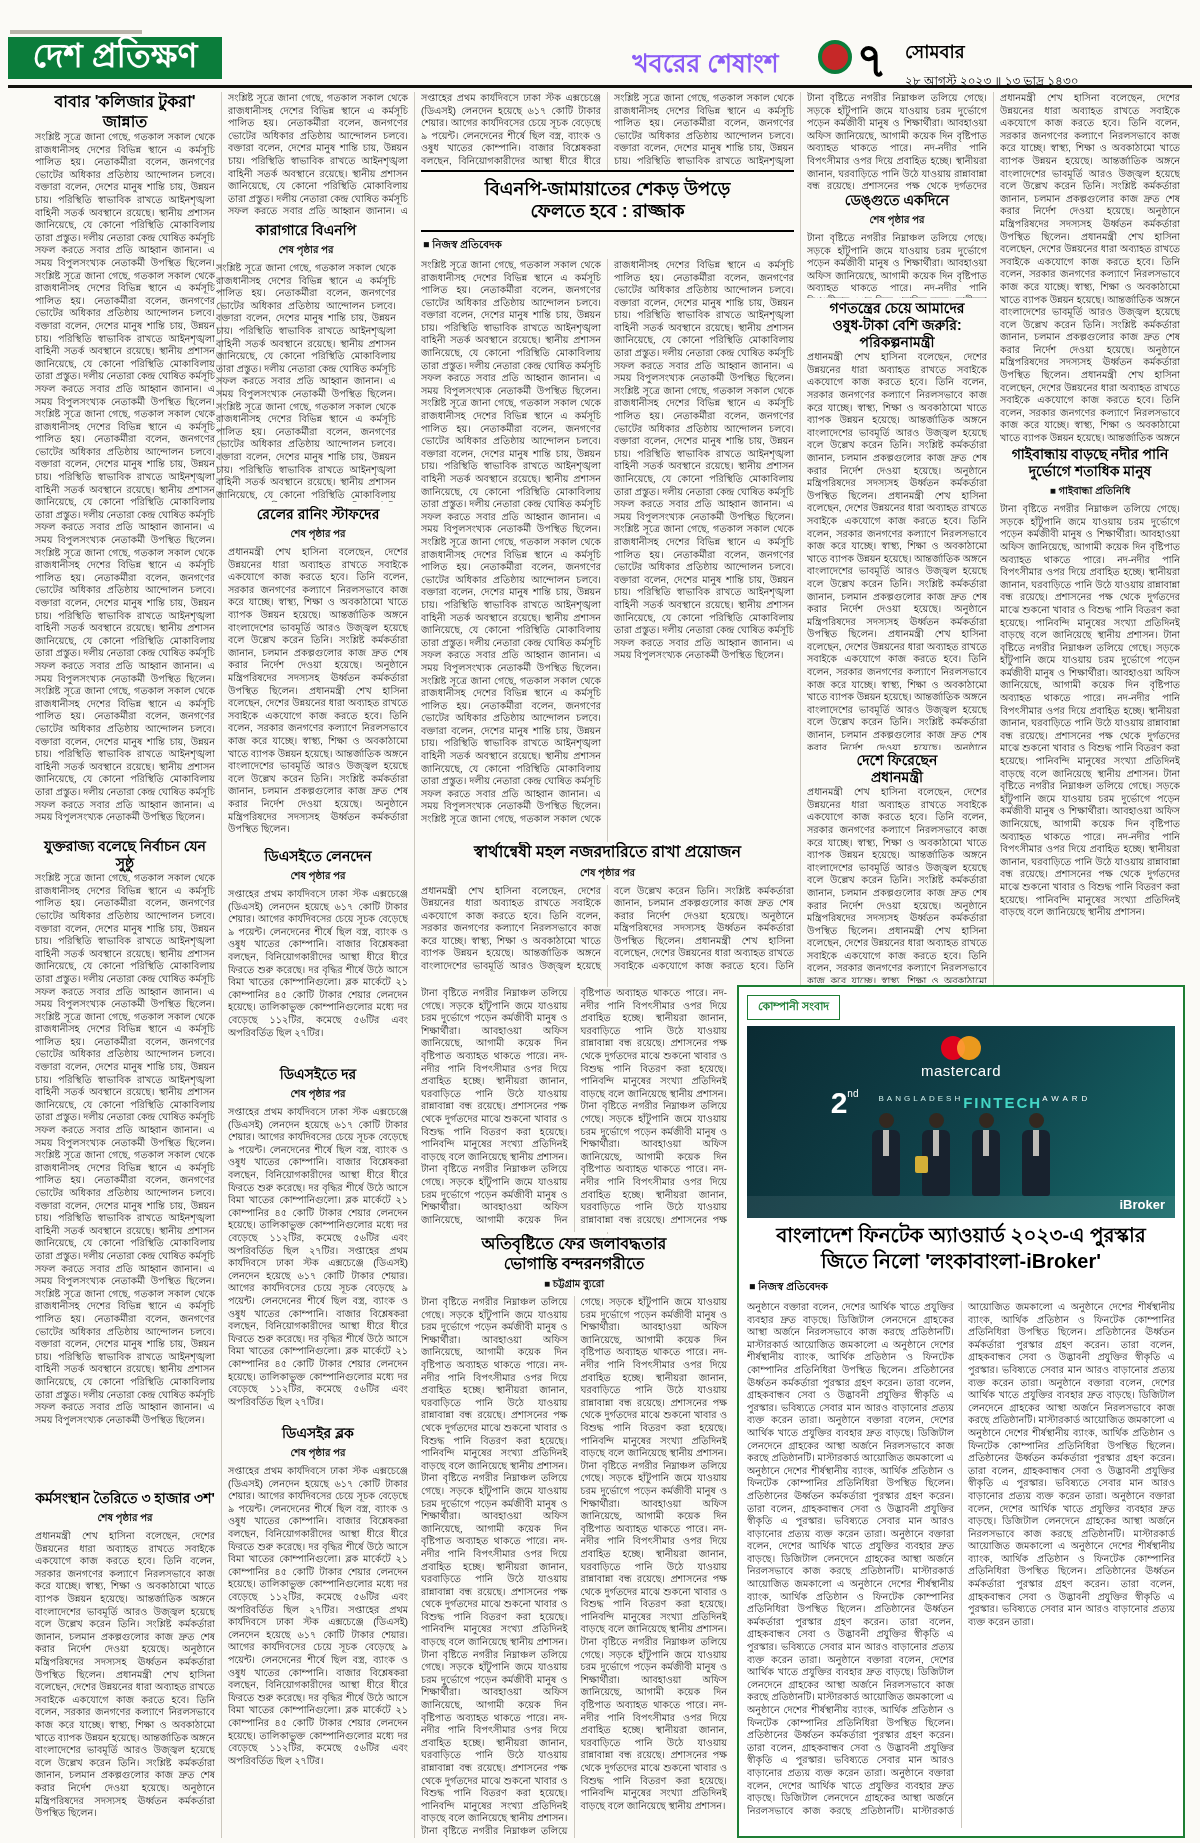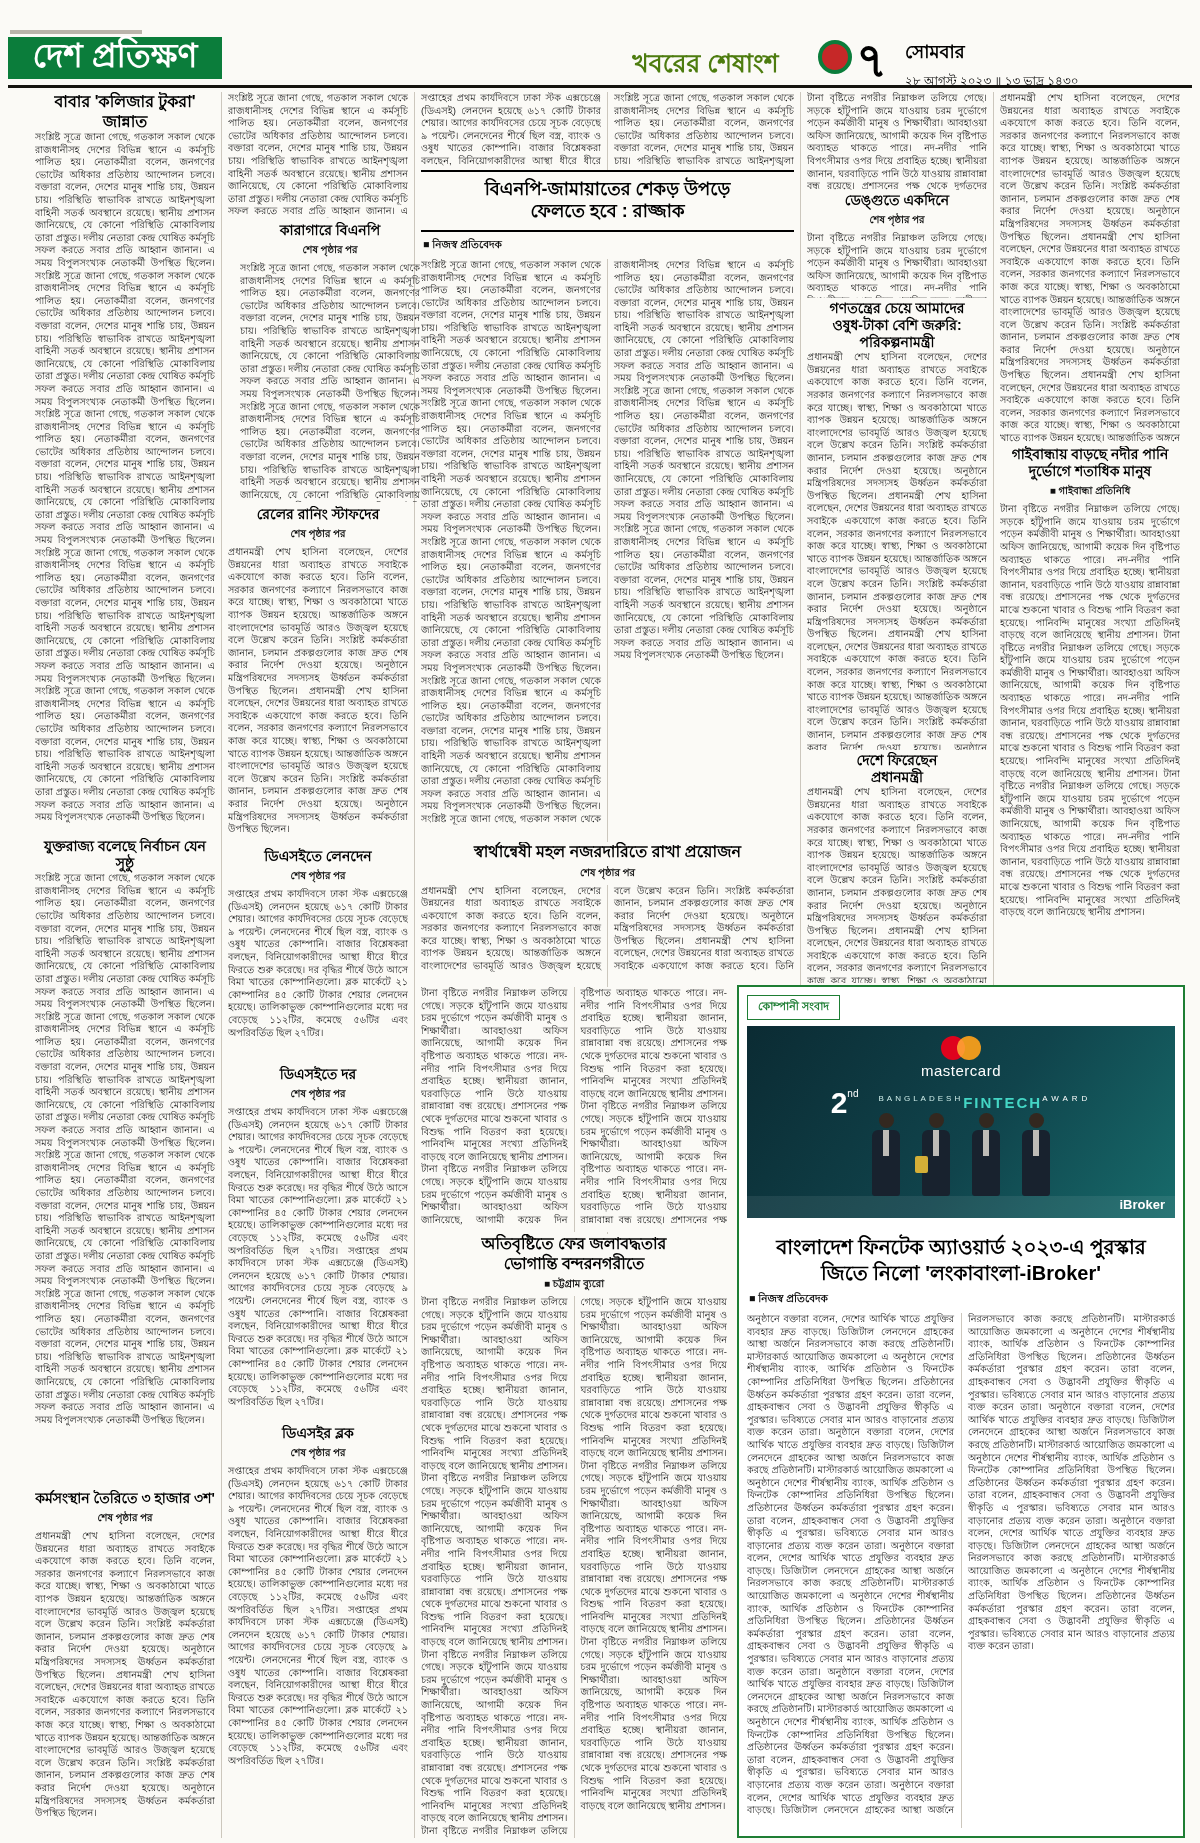--- a/index.html
+++ b/index.html
@@ -14,21 +14,21 @@
   .by-l{font-size:10.5px;font-weight:bold;text-align:left;margin:5px 2px;color:#111}
   .body-txt{font-size:9.6px;line-height:12.6px;text-align:justify;flex:1;overflow:hidden;color:#1d1d1d;column-fill:auto}
   .cols2{column-count:2;column-gap:13px;column-rule:1px solid #ccc7bd}
   .bgp{background:#fbfaf6}
   .vrule{position:absolute;width:1px;background:#ccc7bd;top:92px;height:1746px}
 
   
   .tagbar{position:absolute;left:10px;top:30px;width:132px;height:4px;background:#b9b4aa}
   .masthead{position:absolute;left:8px;top:37px;width:214px;height:42px;background:#0b7d3b;color:#fff;
             display:flex;align-items:center;justify-content:center;font-size:33px;font-weight:bold}
-  .section-title{position:absolute;left:598px;top:44px;width:215px;font-size:25px;font-weight:bold;text-align:center;color:#4d7c0f}
+  .section-title{position:absolute;left:598px;top:44px;width:215px;font-size:25px;font-weight:bold;text-align:center;color:#8b5cf6}
   .paper-logo{position:absolute;left:818px;top:40px;width:34px;height:34px;border-radius:50%;background:#c62828;border:4px solid #0b7d3b}
   .pagenum{position:absolute;left:856px;top:24px;font-size:48px;font-weight:bold;color:#000}
   .datebox{position:absolute;left:905px;top:38px;width:280px;color:#000}
   .datebox .day{font-size:18px;font-weight:bold}
   .datebox .date{font-size:12px;margin-top:3px}
   .head-rule{position:absolute;left:8px;top:85px;width:1184px;height:3px;background:#15140f}
 
   
   .boxhead{border-top:2.5px solid #000;border-bottom:2.5px solid #000;padding:7px 4px}
 
@@ -50,21 +50,21 @@
   .aw-f{font-size:15px;font-weight:bold;color:#44d6c5;letter-spacing:2px}
   .aw-a{font-size:8px;letter-spacing:4px;color:#fff}
   .people{position:absolute;left:0;right:0;bottom:22px;display:flex;justify-content:center;gap:16px}
   .person{width:34px}
   .person .head{width:15px;height:15px;border-radius:50%;background:#33281f;margin:0 auto}
   .person .torso{width:28px;height:66px;background:#18222e;border-radius:6px 6px 3px 3px;margin:2px auto 0;position:relative}
   .person .torso::after{content:"";position:absolute;left:11px;top:0;width:6px;height:26px;background:#e8e4da;opacity:.8}
   .person .plaque{position:absolute;width:13px;height:17px;background:#d4af37;left:-7px;top:26px;border-radius:2px}
   .floor{position:absolute;left:0;right:0;bottom:0;height:22px;background:rgba(255,255,255,.08)}
   .ibroker{position:absolute;right:10px;bottom:6px;color:#fff;font-size:13px;font-weight:bold}
-  .box-hl{font-size:20px;font-weight:bold;text-align:center;line-height:1.3;margin-top:16px;color:#000}
+  .box-hl{font-size:20px;font-weight:bold;text-align:center;line-height:1.3;margin-top:4px;color:#000}
 </style>
 </head>
 <body>
 
 <div class="tagbar"></div>
 <div class="masthead">দেশ প্রতিক্ষণ</div>
 <div class="section-title">খবরের শেষাংশ</div>
 <div class="paper-logo"></div>
 <div class="pagenum">৭</div>
 <div class="datebox">
@@ -92,21 +92,21 @@
 <div class="article" style="left:35px;top:1490px;width:180px;height:348px">
   <div class="hl hl-md">কর্মসংস্থান তৈরিতে ৩ হাজার ৩শ'</div>
   <div class="by-c">শেষ পৃষ্ঠার পর</div>
   <p class="body-txt">প্রধানমন্ত্রী শেখ হাসিনা বলেছেন, দেশের উন্নয়নের ধারা অব্যাহত রাখতে সবাইকে একযোগে কাজ করতে হবে। তিনি বলেন, সরকার জনগণের কল্যাণে নিরলসভাবে কাজ করে যাচ্ছে। স্বাস্থ্য, শিক্ষা ও অবকাঠামো খাতে ব্যাপক উন্নয়ন হয়েছে। আন্তর্জাতিক অঙ্গনে বাংলাদেশের ভাবমূর্তি আরও উজ্জ্বল হয়েছে বলে উল্লেখ করেন তিনি। সংশ্লিষ্ট কর্মকর্তারা জানান, চলমান প্রকল্পগুলোর কাজ দ্রুত শেষ করার নির্দেশ দেওয়া হয়েছে। অনুষ্ঠানে মন্ত্রিপরিষদের সদস্যসহ ঊর্ধ্বতন কর্মকর্তারা উপস্থিত ছিলেন। প্রধানমন্ত্রী শেখ হাসিনা বলেছেন, দেশের উন্নয়নের ধারা অব্যাহত রাখতে সবাইকে একযোগে কাজ করতে হবে। তিনি বলেন, সরকার জনগণের কল্যাণে নিরলসভাবে কাজ করে যাচ্ছে। স্বাস্থ্য, শিক্ষা ও অবকাঠামো খাতে ব্যাপক উন্নয়ন হয়েছে। আন্তর্জাতিক অঙ্গনে বাংলাদেশের ভাবমূর্তি আরও উজ্জ্বল হয়েছে বলে উল্লেখ করেন তিনি। সংশ্লিষ্ট কর্মকর্তারা জানান, চলমান প্রকল্পগুলোর কাজ দ্রুত শেষ করার নির্দেশ দেওয়া হয়েছে। অনুষ্ঠানে মন্ত্রিপরিষদের সদস্যসহ ঊর্ধ্বতন কর্মকর্তারা উপস্থিত ছিলেন।</p>
 </div>
 
 <div class="article" style="left:228px;top:92px;width:180px;height:126px">
   <p class="body-txt">সংশ্লিষ্ট সূত্রে জানা গেছে, গতকাল সকাল থেকে রাজধানীসহ দেশের বিভিন্ন স্থানে এ কর্মসূচি পালিত হয়। নেতাকর্মীরা বলেন, জনগণের ভোটের অধিকার প্রতিষ্ঠায় আন্দোলন চলবে। বক্তারা বলেন, দেশের মানুষ শান্তি চায়, উন্নয়ন চায়। পরিস্থিতি স্বাভাবিক রাখতে আইনশৃঙ্খলা বাহিনী সতর্ক অবস্থানে রয়েছে। স্থানীয় প্রশাসন জানিয়েছে, যে কোনো পরিস্থিতি মোকাবিলায় তারা প্রস্তুত। দলীয় নেতারা কেন্দ্র ঘোষিত কর্মসূচি সফল করতে সবার প্রতি আহ্বান জানান। এ সময় বিপুলসংখ্যক নেতাকর্মী উপস্থিত ছিলেন।</p>
 </div>
 
-<div class="article" style="left:240px;top:222px;width:180px;height:280px">
+<div class="article" style="left:216px;top:222px;width:180px;height:280px">
   <div class="hl hl-md">কারাগারে বিএনপি</div>
   <div class="by-c">শেষ পৃষ্ঠার পর</div>
   <p class="body-txt">সংশ্লিষ্ট সূত্রে জানা গেছে, গতকাল সকাল থেকে রাজধানীসহ দেশের বিভিন্ন স্থানে এ কর্মসূচি পালিত হয়। নেতাকর্মীরা বলেন, জনগণের ভোটের অধিকার প্রতিষ্ঠায় আন্দোলন চলবে। বক্তারা বলেন, দেশের মানুষ শান্তি চায়, উন্নয়ন চায়। পরিস্থিতি স্বাভাবিক রাখতে আইনশৃঙ্খলা বাহিনী সতর্ক অবস্থানে রয়েছে। স্থানীয় প্রশাসন জানিয়েছে, যে কোনো পরিস্থিতি মোকাবিলায় তারা প্রস্তুত। দলীয় নেতারা কেন্দ্র ঘোষিত কর্মসূচি সফল করতে সবার প্রতি আহ্বান জানান। এ সময় বিপুলসংখ্যক নেতাকর্মী উপস্থিত ছিলেন। সংশ্লিষ্ট সূত্রে জানা গেছে, গতকাল সকাল থেকে রাজধানীসহ দেশের বিভিন্ন স্থানে এ কর্মসূচি পালিত হয়। নেতাকর্মীরা বলেন, জনগণের ভোটের অধিকার প্রতিষ্ঠায় আন্দোলন চলবে। বক্তারা বলেন, দেশের মানুষ শান্তি চায়, উন্নয়ন চায়। পরিস্থিতি স্বাভাবিক রাখতে আইনশৃঙ্খলা বাহিনী সতর্ক অবস্থানে রয়েছে। স্থানীয় প্রশাসন জানিয়েছে, যে কোনো পরিস্থিতি মোকাবিলায় তারা প্রস্তুত। দলীয় নেতারা কেন্দ্র ঘোষিত কর্মসূচি সফল করতে সবার প্রতি আহ্বান জানান। এ সময় বিপুলসংখ্যক নেতাকর্মী উপস্থিত ছিলেন।</p>
 </div>
 
 <div class="article" style="left:228px;top:506px;width:180px;height:338px">
   <div class="hl hl-md">রেলের রানিং স্টাফদের</div>
   <div class="by-c">শেষ পৃষ্ঠার পর</div>
   <p class="body-txt">প্রধানমন্ত্রী শেখ হাসিনা বলেছেন, দেশের উন্নয়নের ধারা অব্যাহত রাখতে সবাইকে একযোগে কাজ করতে হবে। তিনি বলেন, সরকার জনগণের কল্যাণে নিরলসভাবে কাজ করে যাচ্ছে। স্বাস্থ্য, শিক্ষা ও অবকাঠামো খাতে ব্যাপক উন্নয়ন হয়েছে। আন্তর্জাতিক অঙ্গনে বাংলাদেশের ভাবমূর্তি আরও উজ্জ্বল হয়েছে বলে উল্লেখ করেন তিনি। সংশ্লিষ্ট কর্মকর্তারা জানান, চলমান প্রকল্পগুলোর কাজ দ্রুত শেষ করার নির্দেশ দেওয়া হয়েছে। অনুষ্ঠানে মন্ত্রিপরিষদের সদস্যসহ ঊর্ধ্বতন কর্মকর্তারা উপস্থিত ছিলেন। প্রধানমন্ত্রী শেখ হাসিনা বলেছেন, দেশের উন্নয়নের ধারা অব্যাহত রাখতে সবাইকে একযোগে কাজ করতে হবে। তিনি বলেন, সরকার জনগণের কল্যাণে নিরলসভাবে কাজ করে যাচ্ছে। স্বাস্থ্য, শিক্ষা ও অবকাঠামো খাতে ব্যাপক উন্নয়ন হয়েছে। আন্তর্জাতিক অঙ্গনে বাংলাদেশের ভাবমূর্তি আরও উজ্জ্বল হয়েছে বলে উল্লেখ করেন তিনি। সংশ্লিষ্ট কর্মকর্তারা জানান, চলমান প্রকল্পগুলোর কাজ দ্রুত শেষ করার নির্দেশ দেওয়া হয়েছে। অনুষ্ঠানে মন্ত্রিপরিষদের সদস্যসহ ঊর্ধ্বতন কর্মকর্তারা উপস্থিত ছিলেন।</p>
 </div>

